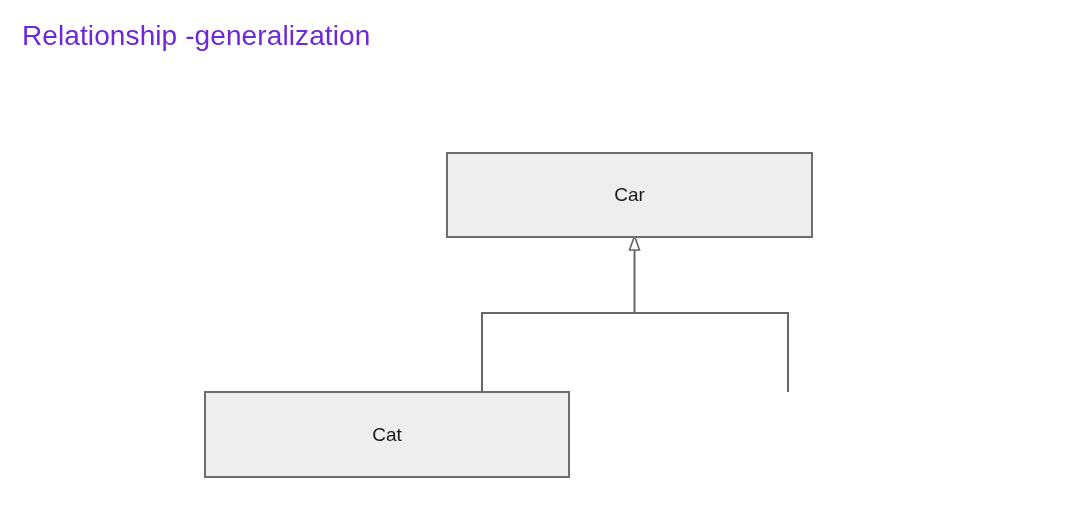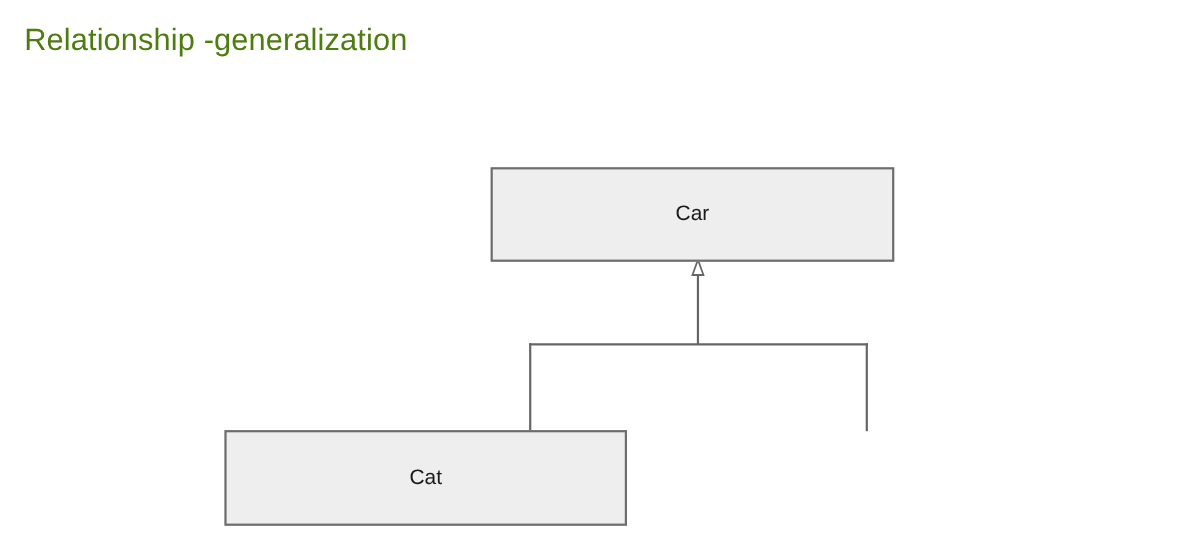--- a/index.html
+++ b/index.html
@@ -20,21 +20,21 @@
     overflow: hidden;
   }
   
   #page-title {
     position: absolute;
     left: 22px;
     top: 19px;
     font-size: 28px;
     line-height: 34px;
     font-weight: 400;
-    color: #4d7c0f;
+    color: #6d28d9;
     letter-spacing: 0.1px;
     white-space: nowrap;
   }
   
   #connector-layer {
     position: absolute;
     left: 0;
     top: 0;
     width: 1089px;
     height: 509px;

